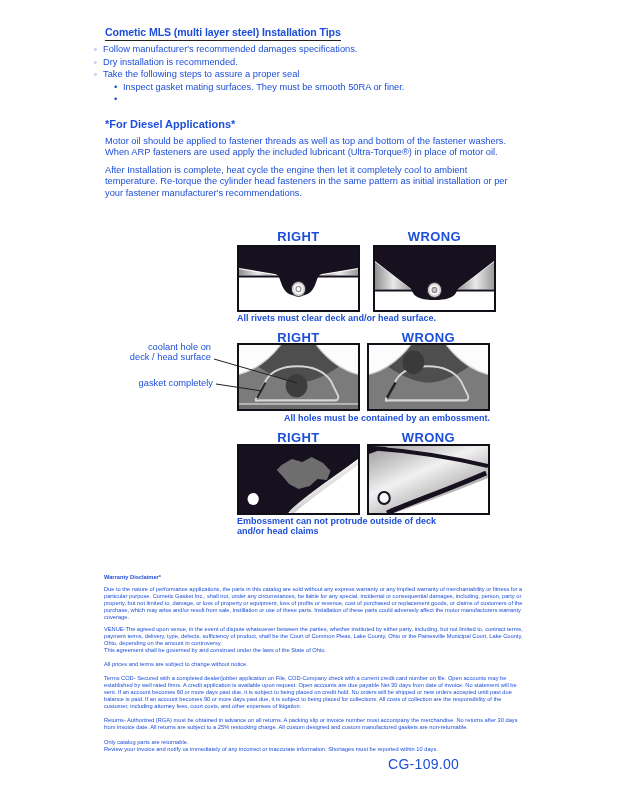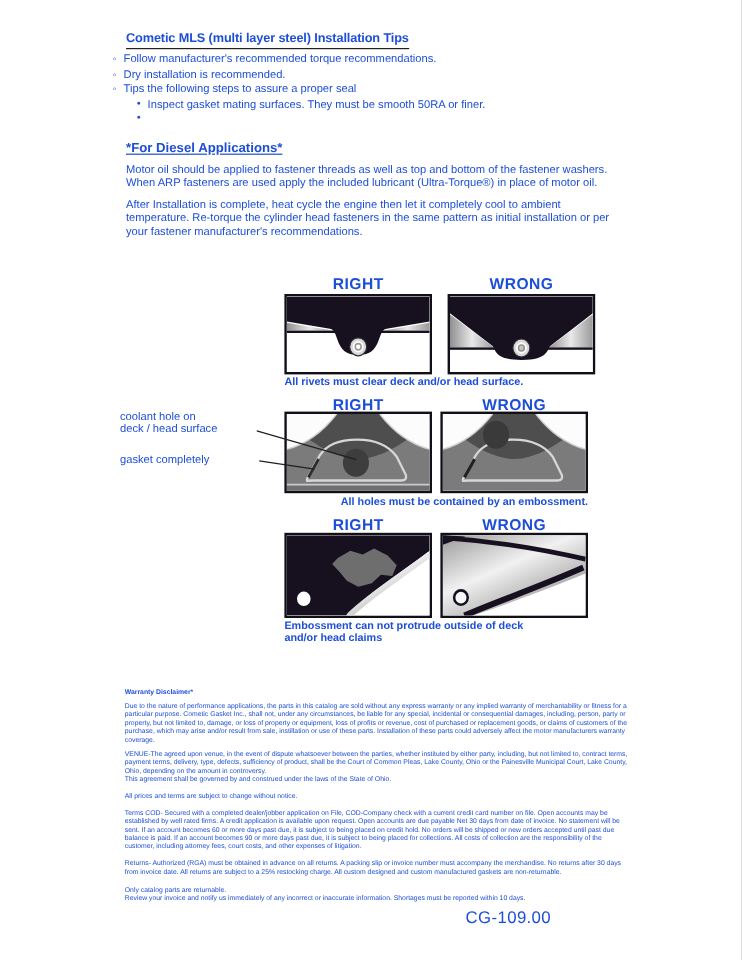--- a/index.html
+++ b/index.html
@@ -9,27 +9,27 @@
     border-right:1px solid #737373;border-bottom:1px solid #e9e9e9;
   }
   .abs{position:absolute;}
   h1.title{margin:0;font-size:10.6px;font-weight:bold;letter-spacing:-0.1px;}
   h1.title .tt{display:inline-block;border-bottom:1.6px solid #231f20;padding-bottom:2px;}
   .tips{font-size:9.3px;line-height:12.5px;width:430px;}
   .tip{display:flex;}
   .tip .m{width:9px;flex:0 0 9px;font-size:8.5px;}
   .tip.sub{padding-left:20px;}
   .tip.sub .m{font-size:9.5px;}
-  .h2{font-size:11px;font-weight:bold;margin:0;text-decoration:underline;}
+  .h2{font-size:11px;font-weight:bold;margin:0;}
   .body-p{font-size:9.3px;line-height:11.3px;width:414px;margin:0;}
   .hdr{font-size:13px;font-weight:bold;text-align:center;letter-spacing:0.4px;}
   .panel{box-sizing:border-box;border:2px solid #111018;background:#fff;}
   .panel svg{display:block;width:100%;height:100%;}
   .cap{font-size:9px;font-weight:bold;line-height:9.6px;}
-  .dlabel{font-size:9.3px;line-height:9.6px;}
+  .dlabel{font-size:9.3px;line-height:9.6px;text-align:right;}
   .disc{width:420px;font-size:5.7px;line-height:7px;}
   .disc p{margin:0 0 5px 0;}
   .disc .hd{font-weight:bold;margin-bottom:5px;}
   .disc .gap{margin-bottom:7px;}
   .disc .gap2{margin-bottom:8px;}
   .disc .tight{margin-bottom:0;}
   .pageno{font-size:14px;letter-spacing:0.3px;}
   .overlay{pointer-events:none;}
 </style>
 </head>
@@ -52,29 +52,29 @@
 
 <div class="page">
 
   <h1 class="title abs" style="left:105px;top:26px;">
     <span class="tt">Cometic MLS (multi layer steel) Installation Tips</span>
   </h1>
 
   <div class="tips abs" style="left:94px;top:43px;">
     <div class="tip">
       <span class="m">◦</span>
-      <span>Follow manufacturer's recommended torque recommendations.</span>
+      <span>Follow manufacturer's recommended damages specifications.</span>
     </div>
     <div class="tip">
       <span class="m">◦</span>
       <span>Dry installation is recommended.</span>
     </div>
     <div class="tip">
       <span class="m">◦</span>
-      <span>Tips the following steps to assure a proper seal</span>
+      <span>Take the following steps to assure a proper seal</span>
     </div>
     <div class="tip sub">
       <span class="m">•</span>
       <span>Inspect gasket mating surfaces.  They must be smooth 50RA or finer.</span>
     </div>
     <div class="tip sub">
       <span class="m">•</span>
     </div>
   </div>
 

